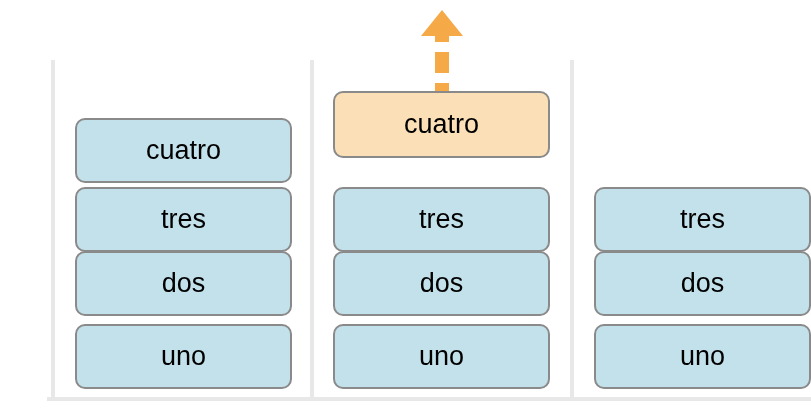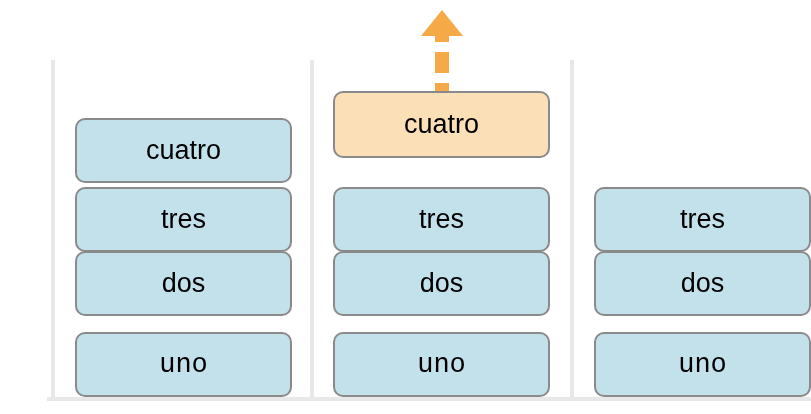--- a/index.html
+++ b/index.html
@@ -54,21 +54,21 @@
   }
   
   .col1 { left: 39px; }
   .col2 { left: 297px; }
   .col3 { left: 558px; }
   
   .row-pop   { top: 91px; }
   .row-top   { top: 118px; }
   .row-tres  { top: 187px; }
   .row-dos   { top: 251px; }
-  .row-uno   { top: 332px; font-family: Liberation Mono, monospace; }
+  .row-uno   { top: 324px; }
 </style>
 </head>
 <body>
 
 <div class="canvas">
 
   <div class="wall" style="left:15px"></div>
   <div class="wall" style="left:274px"></div>
   <div class="wall" style="left:534px"></div>
   <div class="wall" style="left:793px"></div>

